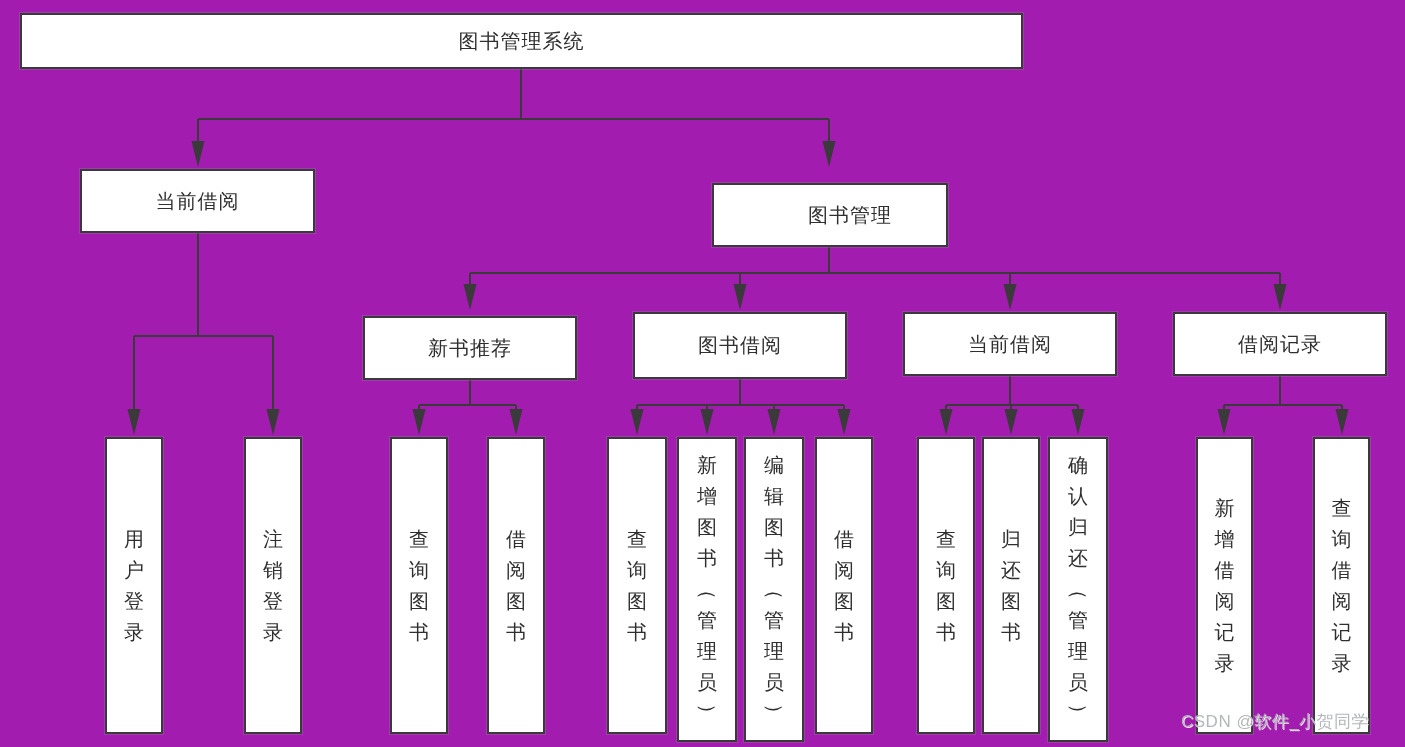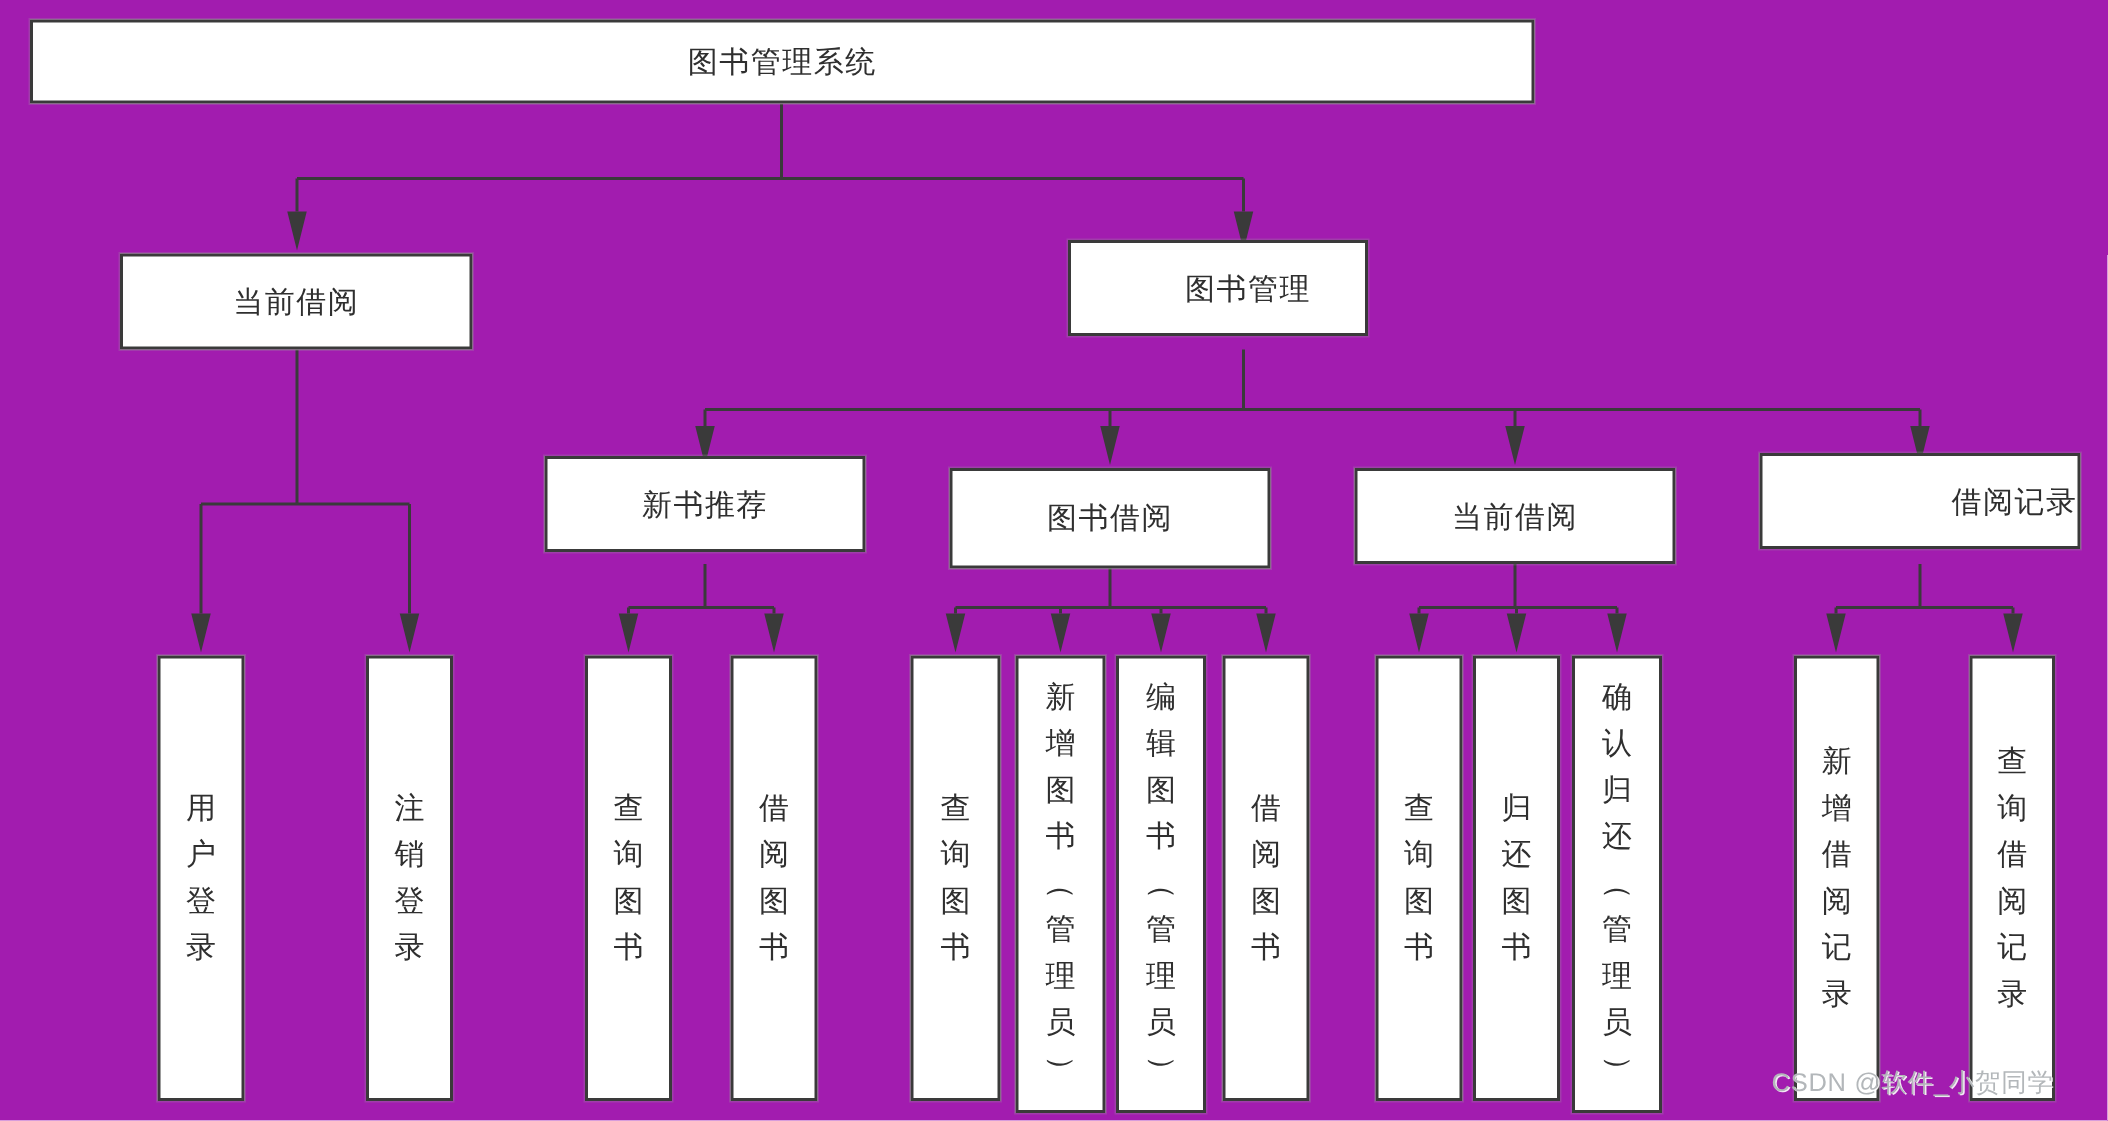--- a/index.html
+++ b/index.html
@@ -19,25 +19,25 @@
     display:flex;align-items:center;justify-content:center;
     color:#2f2f2f;
     font-size:20px;
     letter-spacing:1px;
     z-index:1;
     box-shadow:0 0 0 1px rgba(160,160,160,0.25);
   }
   
   .n-root{left:20px;top:13px;width:1003px;height:56px;}
   .n-user-login{left:80px;top:169px;width:235px;height:64px;}
-  .n-book-mgmt{left:712px;top:160px;width:200px;height:64px;padding-left:40px;}
-  .n-new-book-rec{left:363px;top:304px;width:214px;height:64px;}
+  .n-book-mgmt{left:712px;top:183px;width:236px;height:64px;padding-left:40px;}
+  .n-new-book-rec{left:363px;top:316px;width:214px;height:64px;}
   .n-book-borrow{left:633px;top:312px;width:214px;height:67px;}
   .n-current-borrow{left:903px;top:312px;width:214px;height:64px;}
-  .n-borrow-records{left:1173px;top:302px;width:214px;height:64px;justify-content:flex-end;}
+  .n-borrow-records{left:1173px;top:312px;width:214px;height:64px;}
   
   .leaf{top:437px;height:297px;letter-spacing:0;}
   .leaf.tall{height:305px;}
   .n-leaf-user-login{left:105px;width:58px;}
   .n-leaf-logout{left:244px;width:58px;}
   .n-leaf-query-book-new{left:390px;width:58px;}
   .n-leaf-borrow-book-new{left:487px;width:58px;}
   .n-leaf-query-book-borrow{left:607px;width:60px;}
   .n-leaf-add-book{left:677px;width:60px;}
   .n-leaf-edit-book{left:744px;width:60px;}

